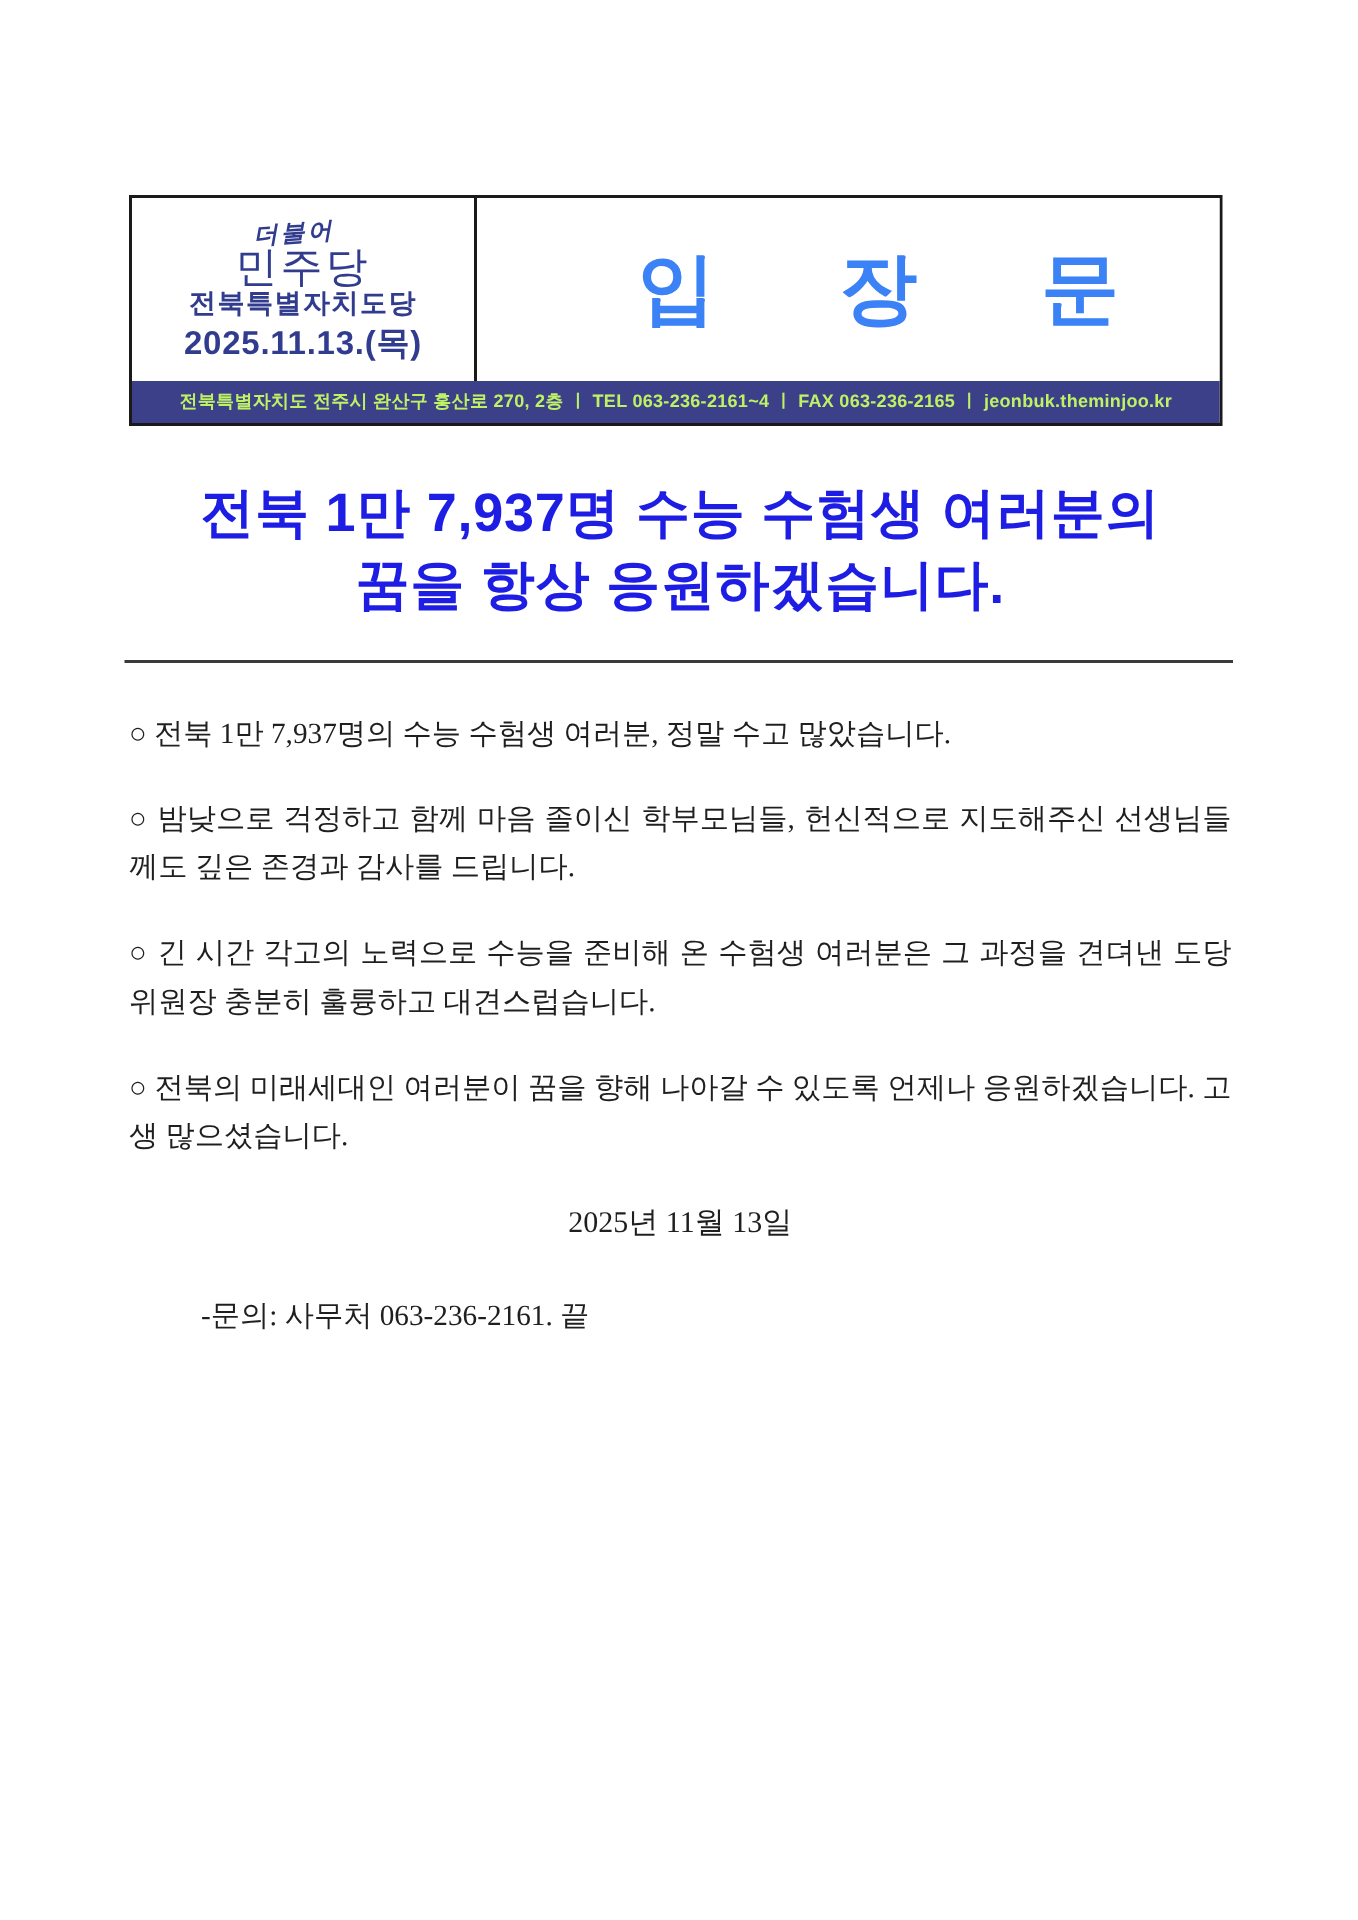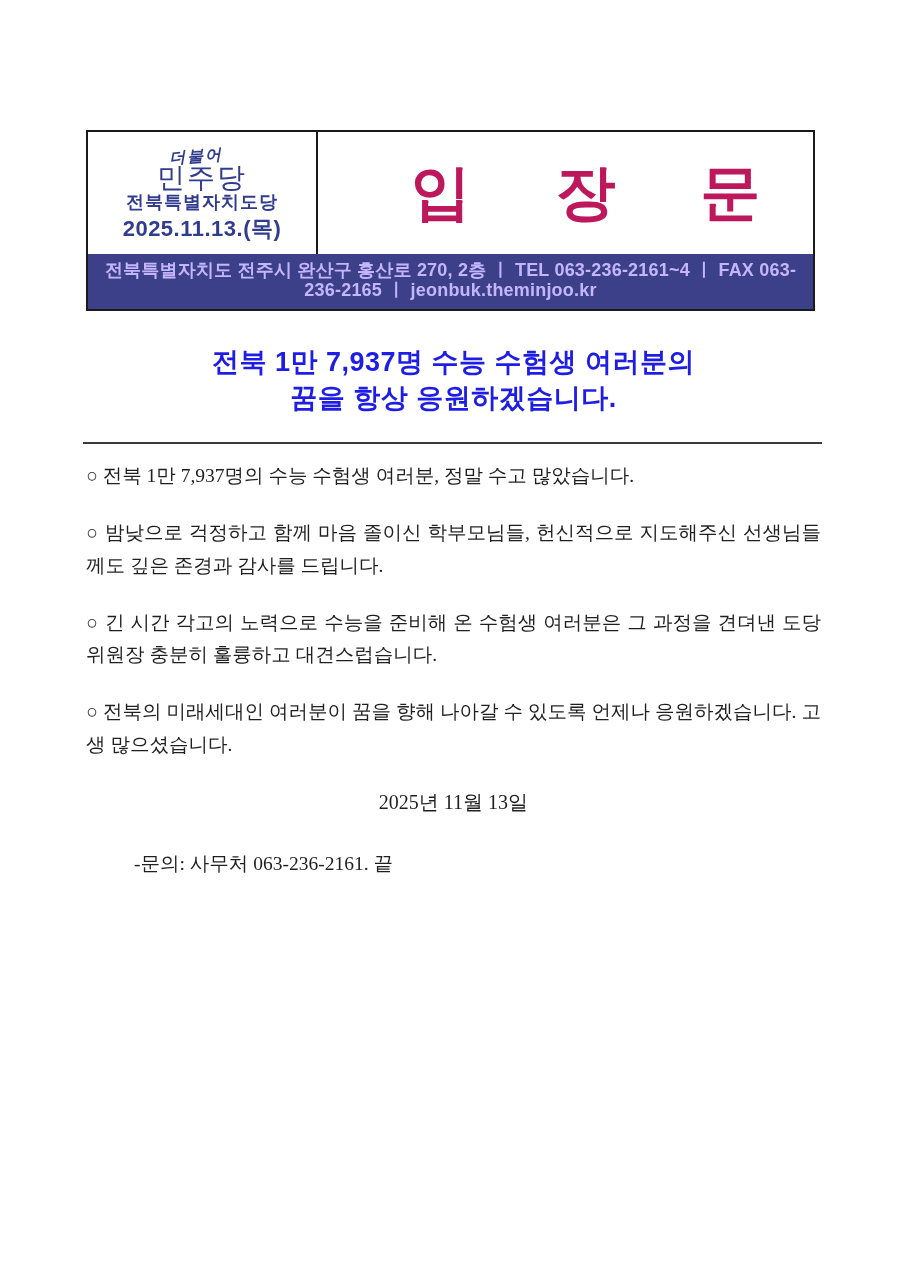--- a/index.html
+++ b/index.html
@@ -80,62 +80,62 @@
     margin-top: 5px;
     line-height: 1;
   }
   .title-cell {
     flex: 1;
     display: flex;
     align-items: center;
     justify-content: center;
     font-family: "Liberation Sans", "DejaVu Sans", sans-serif;
     font-weight: 900;
-    font-size: 60px;
-    color: #be185d;
+    font-size: 52px;
+    color: #3b82f6;
     letter-spacing: 34px;
     text-indent: 34px;
     white-space: nowrap;
     margin-left: 40px;
   }
   .address-bar {
     background: var(--bar-navy);
-    color: #c4b5fd;
+    color: #bef264;
     font-family: "Liberation Sans", "DejaVu Sans", sans-serif;
     font-weight: bold;
-    font-size: 18px;
+    font-size: 12px;
     text-align: center;
     padding: 7px 4px 8px 4px;
     letter-spacing: 0.2px;
     line-height: 1.1;
   }
 
   
   .main-title {
     margin-top: 34px;
     text-align: center;
     font-family: "Liberation Sans", "DejaVu Sans", sans-serif;
     font-weight: 900;
     color: var(--title-blue);
-    font-size: 27px;
+    font-size: 36px;
     line-height: 1.33;
     letter-spacing: 0.5px;
   }
 
   
   .divider {
     border: none;
     border-top: 2px solid #3a3a3a;
     margin: 26px 0 0 -3px;
     width: 739px;
   }
 
   
   .body-text {
-    margin-top: 16px;
+    margin-top: 32px;
     font-size: 19.5px;
     line-height: 1.68;
     text-align: justify;
   }
   .body-text p {
     margin-bottom: 24px;
   }
 
   
   .signoff {

